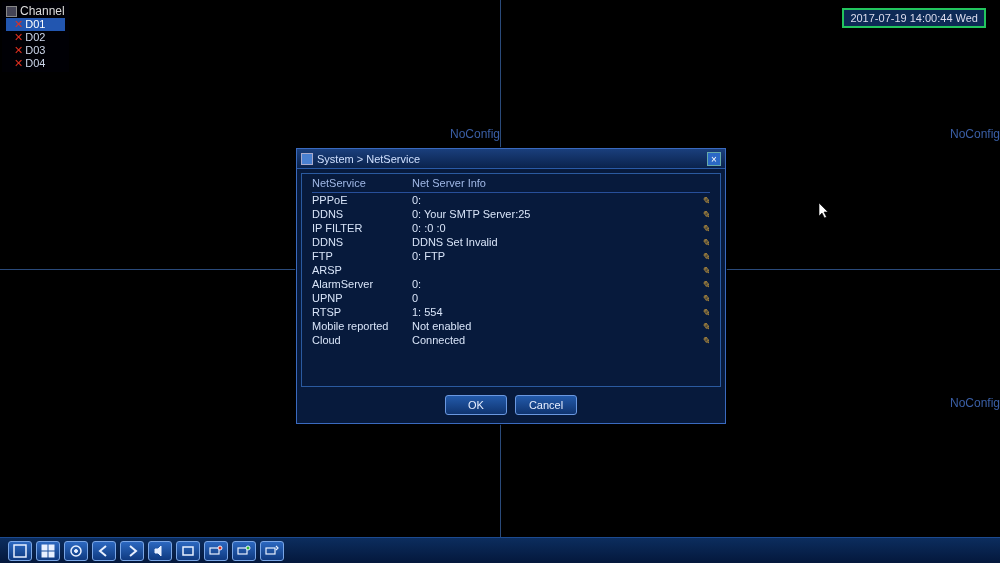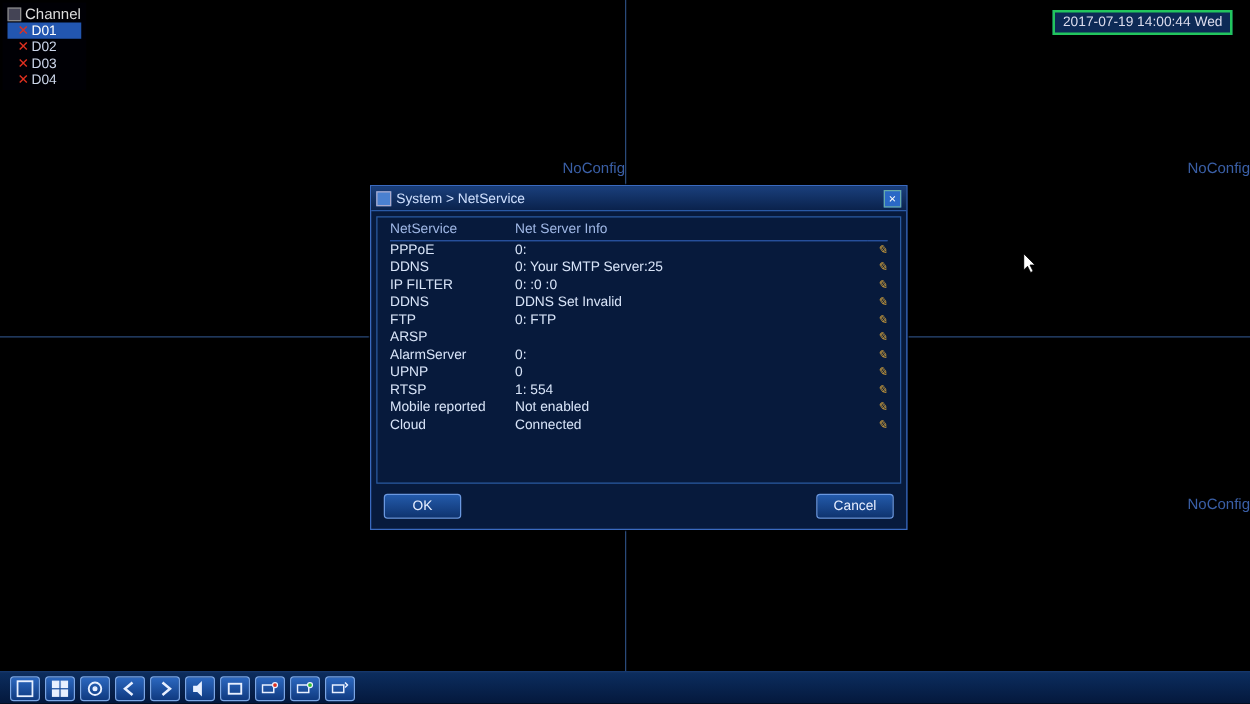--- a/index.html
+++ b/index.html
@@ -24,21 +24,21 @@
 .dlg-titlebar .ico{width:12px;height:12px;background:#4a80d0;border:1px solid #aac;margin-right:4px}
 .dlg-title{color:#cfe0ff;font-size:11px;flex:1}
 .dlg-close{width:14px;height:14px;background:#2a68c6;color:#fff;font-size:10px;line-height:14px;text-align:center;border:1px solid #6aa;cursor:pointer}
 .dlg-body{border:1px solid #2a5aa0;margin:4px;padding:0px 10px 6px 10px;min-height:214px;position:relative}
 .svc-table{width:100%;border-collapse:collapse}
 .svc-table th{color:#a0b8e6;text-align:left;font-weight:normal;font-size:11px;padding:3px 0;border-bottom:1px solid #274f9a}
 .svc-table td{color:#d8e4f8;font-size:11px;padding:1px 0;height:14px}
 .svc-table td.c1{width:100px}
 .svc-table td.c3{width:16px;text-align:right;color:#d8a038}
 .pen{color:#d6a43c;font-style:italic;font-size:10px}
-.dlg-footer{display:flex;justify-content:space-between;gap:8px;padding:4px 10px 8px 10px}
+.dlg-footer{display:flex;justify-content:center;gap:8px;padding:4px 10px 8px 10px}
 .dlg-btn{min-width:62px;height:20px;background:linear-gradient(#235aaa,#0f3470);border:1px solid #6a98e0;border-radius:3px;color:#e6eeff;font-size:11px;cursor:pointer}
 .cursor{position:absolute;top:203px;left:819px;width:12px;height:18px;pointer-events:none}
 .cursor svg{filter:drop-shadow(0 0 1px #000)}
 </style>
 </head>
 <body>
 
 <div class="viewport">
   <div class="grid-line-v"></div>
   <div class="grid-line-h"></div>

